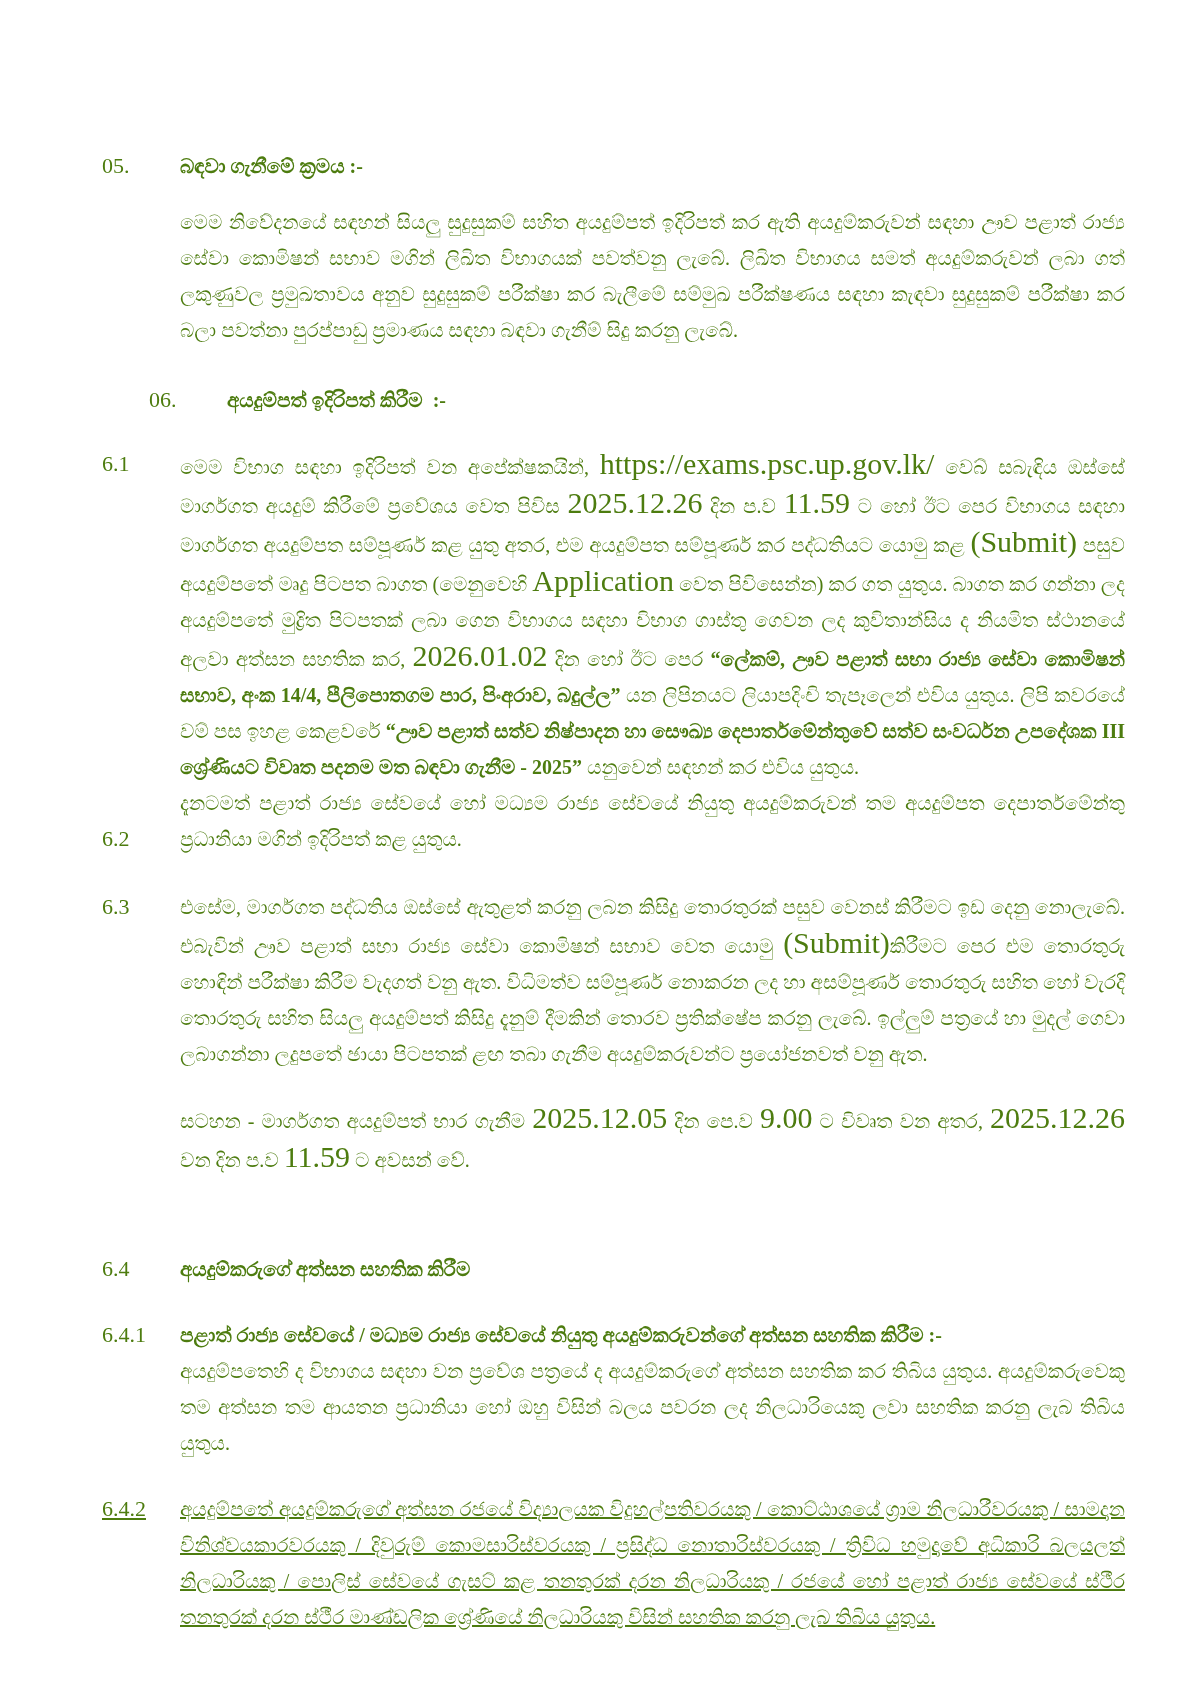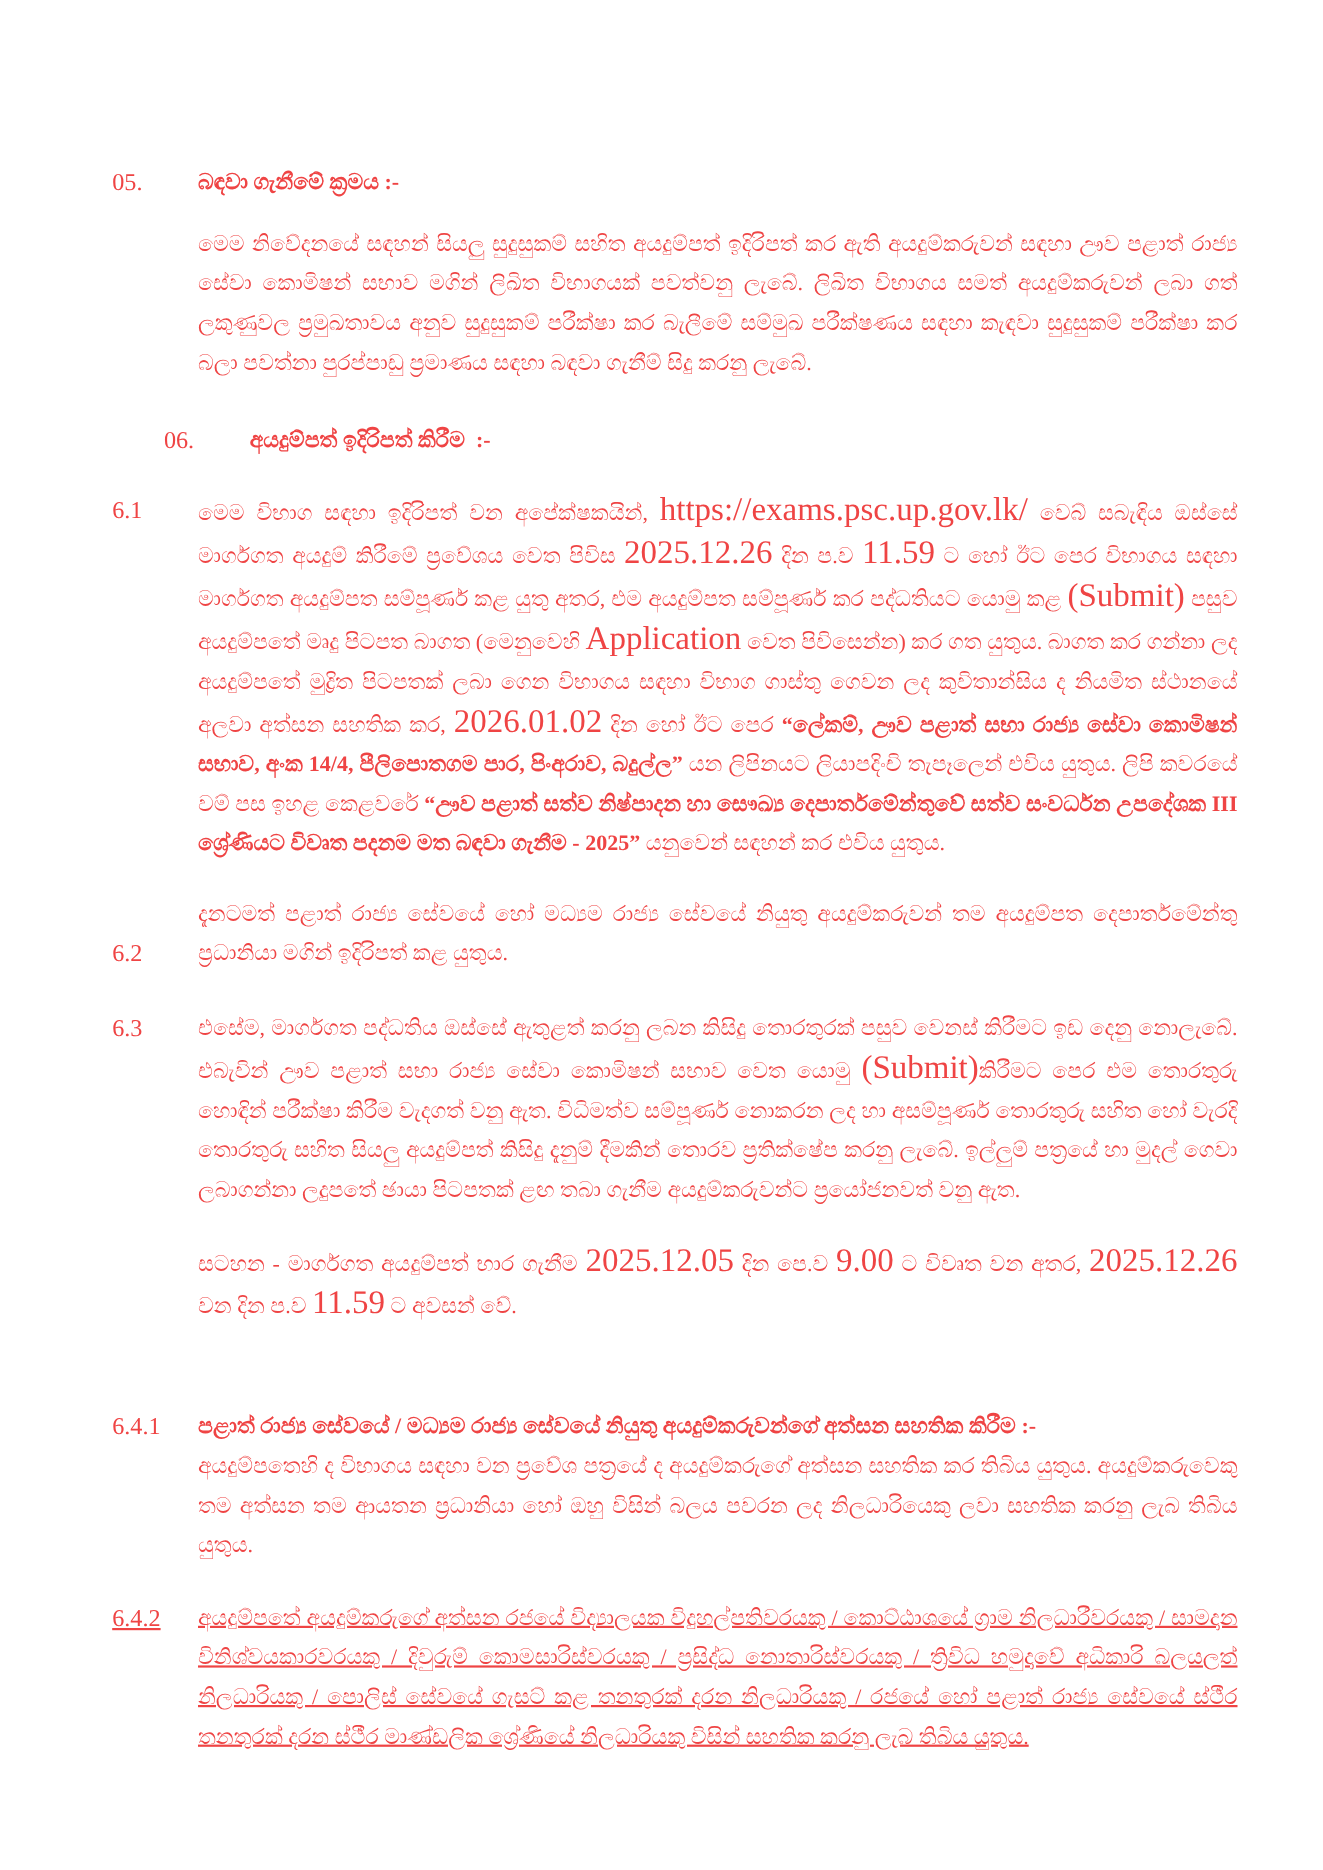--- a/index.html
+++ b/index.html
@@ -6,21 +6,21 @@
     margin: 0;
     padding: 0;
     background: #e8e8e8;
   }
   .page {
     position: relative;
     width: 1203px;
     height: 1700px;
     margin: 0 auto;
     background: #ffffff;
-    color: #ef4444;
+    color: #4d7c0f;
     box-sizing: border-box;
     padding: 148px 78px 0 102px;
     overflow: hidden;
     font-family: "Liberation Serif", "DejaVu Serif", serif;
   }
   .row {
     display: flex;
     align-items: flex-start;
   }
   .num {
@@ -45,21 +45,21 @@
   }
 
   
   .b { font-weight: bold; }
   .lat { font-size: 30px; }
 
   
   .m-h05  { margin-bottom: 20px; }
   .m-p05  { margin-bottom: 34px; }
   .m-h06  { margin-bottom: 28px; margin-left: 47px; }
-  .m-p61  { margin-bottom: 28px; }
+  .m-p61  { }
   .m-p62  { margin-bottom: 32px; align-items: flex-end; }
   .m-p63  { margin-bottom: 28px; }
   .m-note { margin-bottom: 73px; }
   .m-h64  { margin-bottom: 30px; }
   .m-p641 { margin-bottom: 30px; }
   .m-p642 { margin-bottom: 42px; text-decoration: underline; }
 </style>
 </head>
 <body>
 
@@ -107,20 +107,26 @@
     </div>
   </div>
 
   <div class="row m-note">
     <div class="num"></div>
     <div class="content">
       <div class="para"><span>සටහන - මාර්ගගත අයදුම්පත් භාර ගැනීම </span><span class="lat">2025.12.05</span><span> දින පෙ.ව </span><span class="lat">9.00</span><span> ට විවෘත වන අතර, </span><span class="lat">2025.12.26</span><span> වන දින ප.ව </span><span class="lat">11.59</span><span> ට අවසන් වේ.</span></div>
     </div>
   </div>
 
+  <div class="row m-h64">
+    <div class="num">6.4</div>
+    <div class="content">
+      <div class="heading"><span class="b">අයදුම්කරුගේ අත්සන සහතික කිරීම</span></div>
+    </div>
+  </div>
 
   <div class="row m-p641">
     <div class="num">6.4.1</div>
     <div class="content">
       <div class="heading"><span class="b">පළාත් රාජ්‍ය සේවයේ / මධ්‍යම රාජ්‍ය සේවයේ නියුතු අයදුම්කරුවන්ගේ අත්සන සහතික කිරීම :-</span></div>
       <div class="para"><span>අයදුම්පතෙහි ද විභාගය සඳහා වන ප්‍රවේශ පත්‍රයේ ද අයදුම්කරුගේ අත්සන සහතික කර තිබිය යුතුය. අයදුම්කරුවෙකු තම අත්සන තම ආයතන ප්‍රධානියා හෝ ඔහු විසින් බලය පවරන ලද නිලධාරියෙකු ලවා සහතික කරනු ලැබ තිබිය යුතුය.</span></div>
     </div>
   </div>
 
   <div class="row m-p642">

